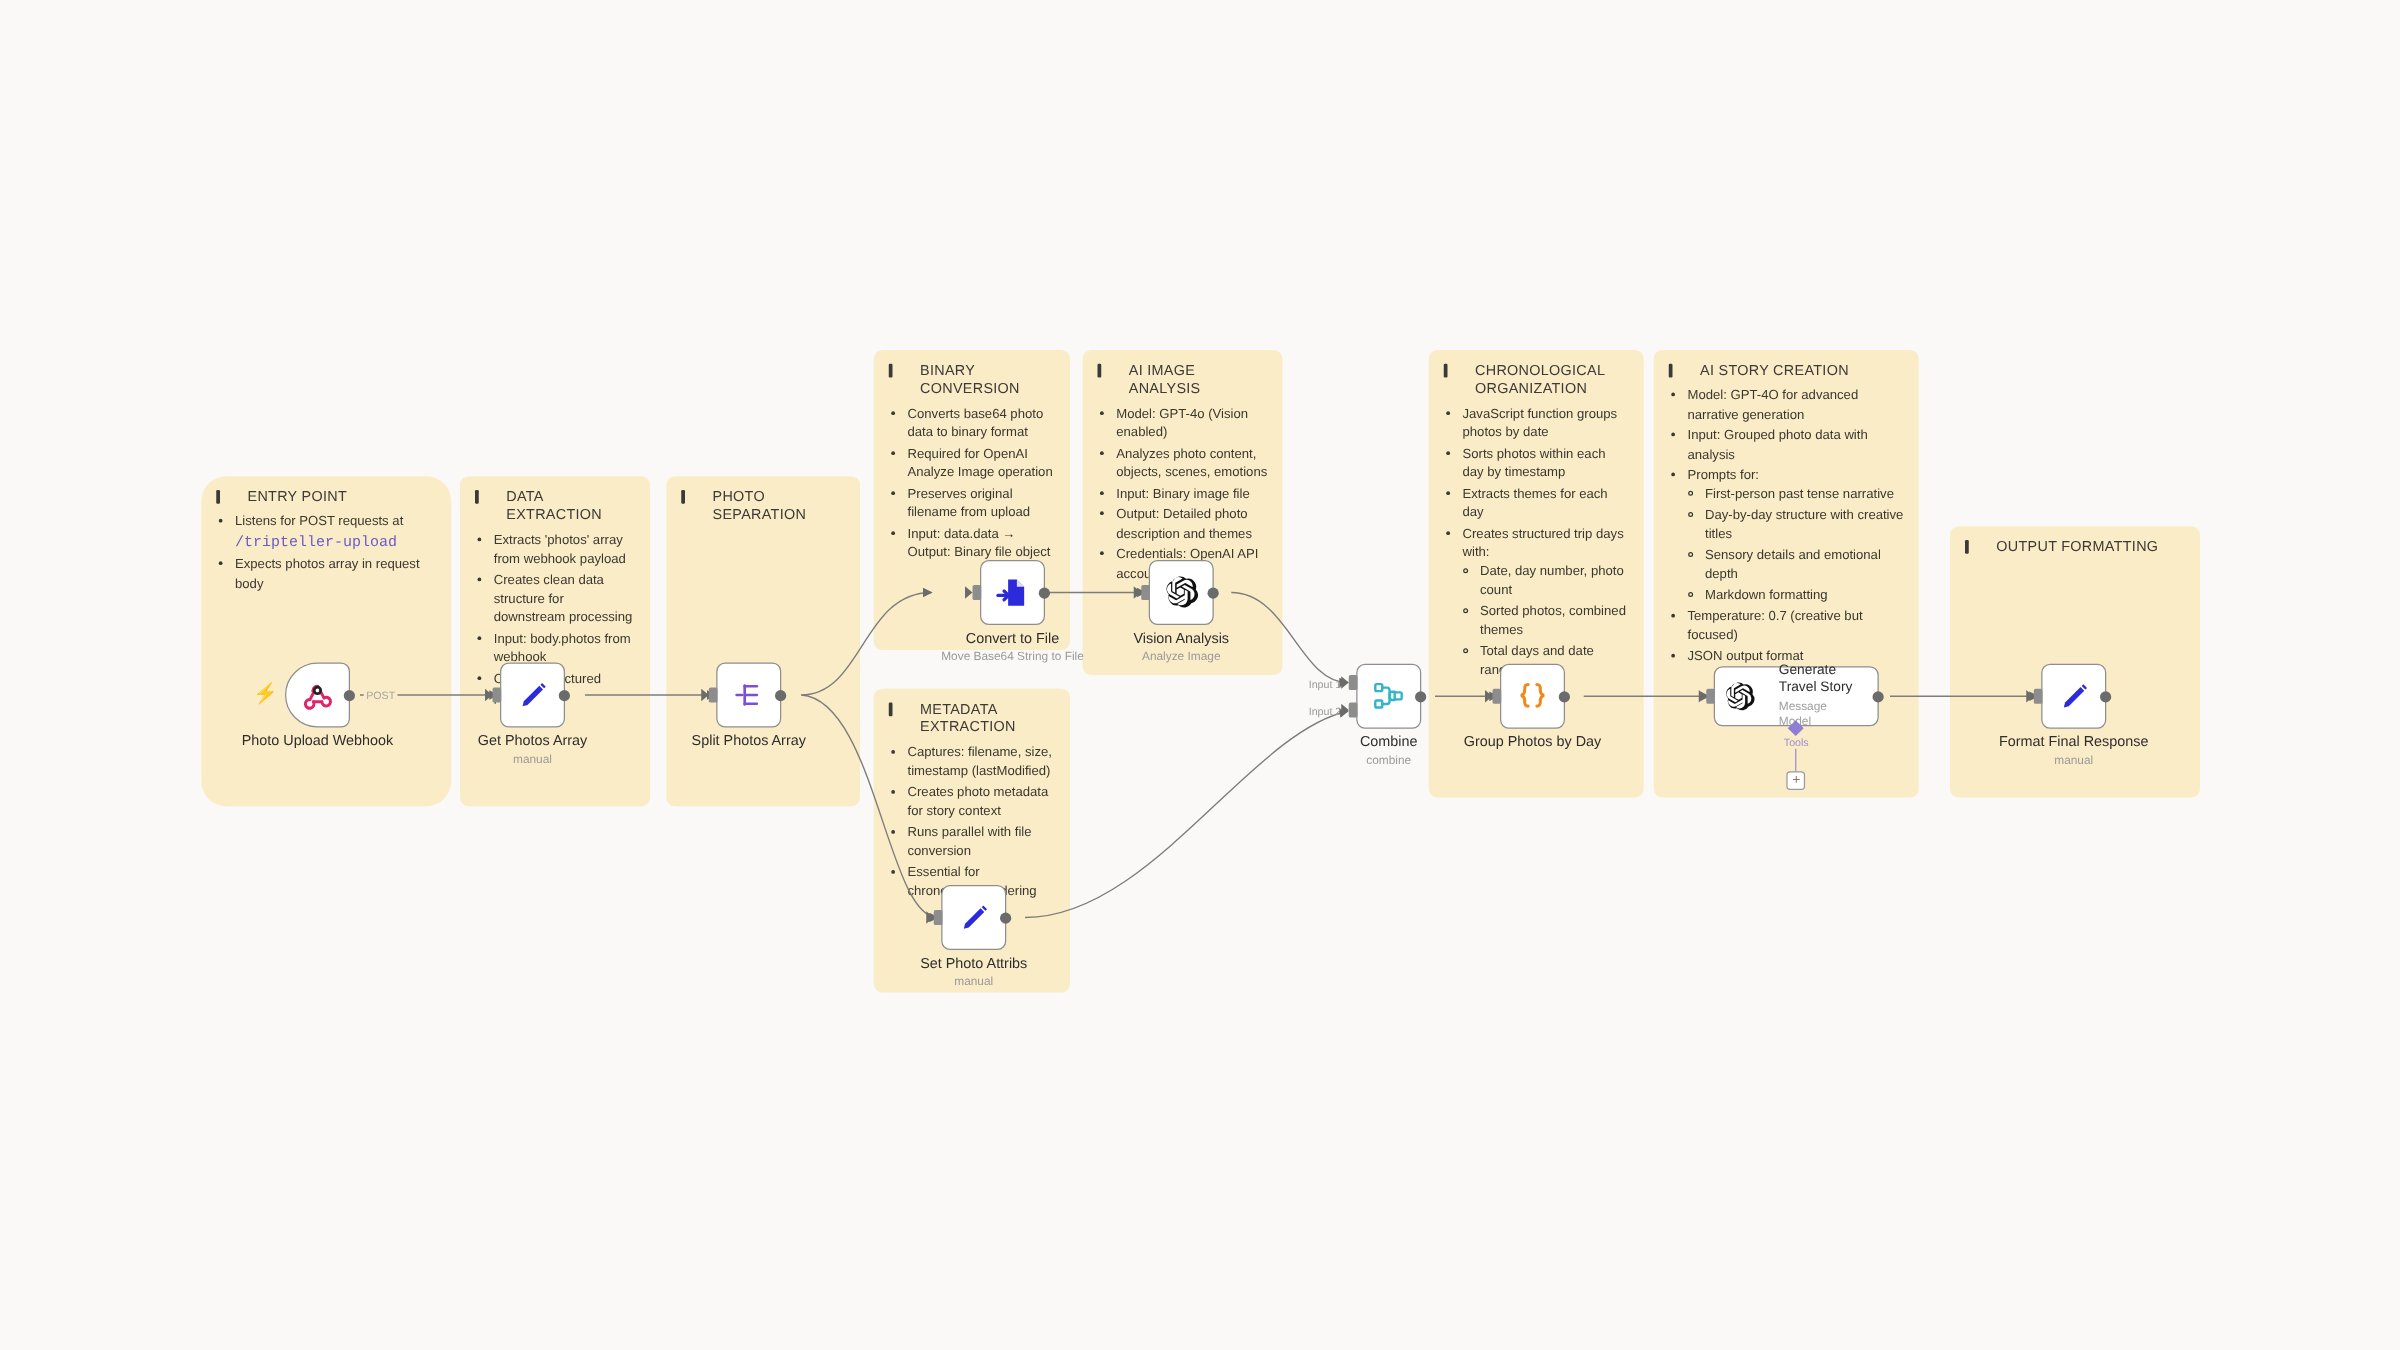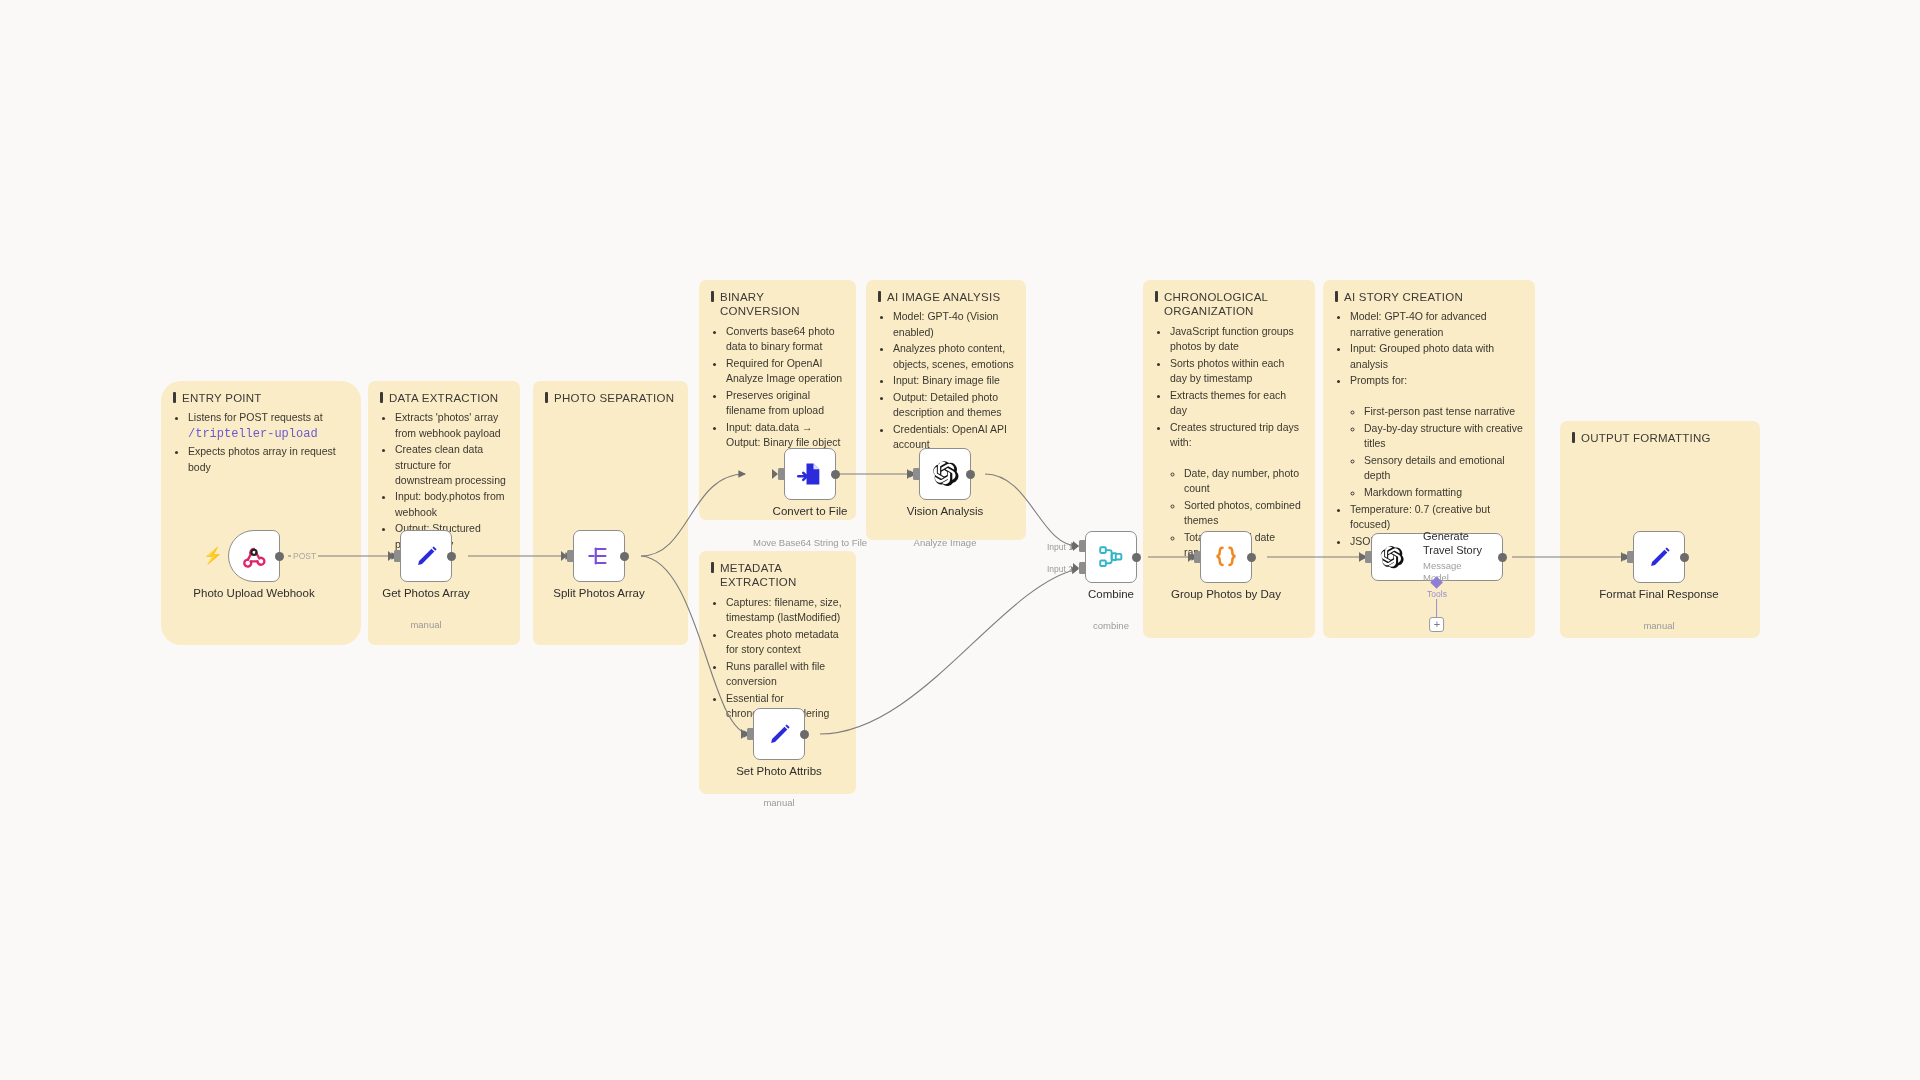--- a/index.html
+++ b/index.html
@@ -28,21 +28,21 @@
     position: absolute;
     background: #fbecc8;
     border-radius: 7px;
     z-index: 1;
     padding: 10px 12px 12px 12px;
     overflow: hidden;
   }
   .sticky-title {
     display: flex;
     align-items: flex-start;
-    gap: 6px;
+    gap: 22px;
     font-size: 11.5px;
     color: #3b3a37;
     letter-spacing: 0.25px;
     line-height: 1.25;
     margin-bottom: 5px;
     font-weight: 400;
   }
   .title-bar {
     display: inline-block;
     width: 3px; height: 11px;
@@ -51,21 +51,21 @@
     flex: 0 0 auto;
     margin-top: 1px;
   }
   .sticky ul {
     margin: 0; padding-left: 15px;
     list-style: disc;
   }
   .sticky ul ul {
     list-style: circle;
     padding-left: 14px;
-    margin-top: 16px;
+    margin-top: 0;
   }
   .sticky li {
     font-size: 10.5px;
     line-height: 1.45;
     color: #39382f;
     margin-bottom: 1.5px;
   }
   .sticky code {
     font-family: "Liberation Mono", monospace;
     color: #6a5acd;
@@ -106,21 +106,21 @@
     white-space: nowrap;
     text-align: center;
     font-size: 11.5px;
     color: #2d2d2d;
     line-height: 1.3;
   }
   .node-sub {
     display: block;
     font-size: 9.5px;
     color: #9a9a9a;
-    margin-top: 18px;
+    margin-top: 1px;
     text-align: center;
   }
   .inline-label {
     font-size: 11px;
     color: #2d2d2d;
     line-height: 1.25;
     white-space: normal;
     max-width: 66px;
   }
   .inline-sub {

